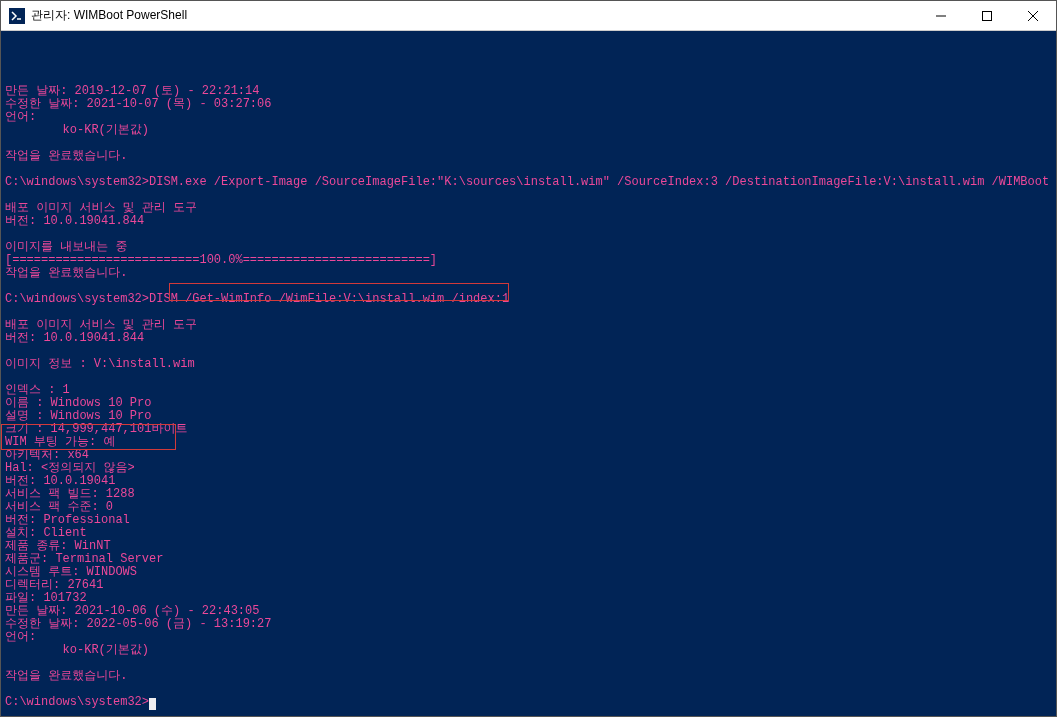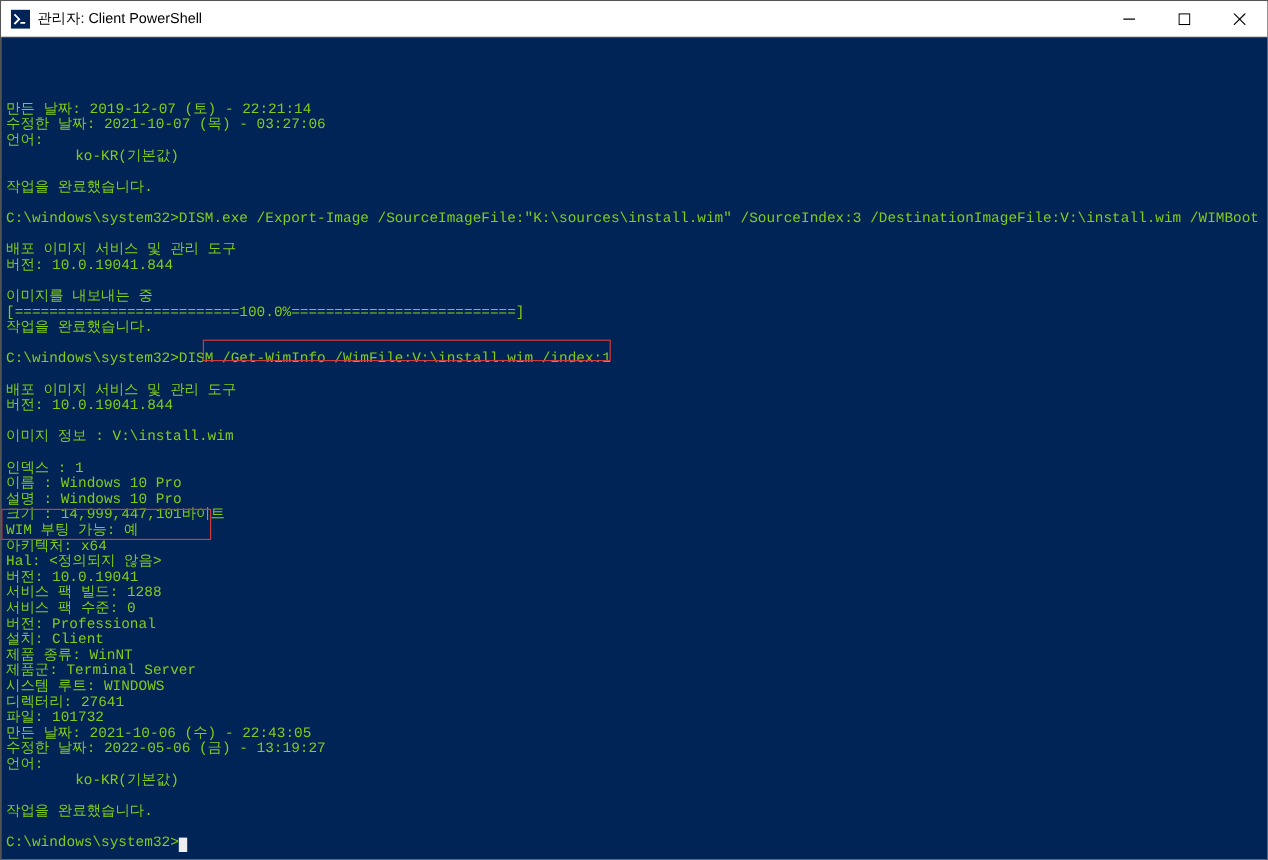--- a/index.html
+++ b/index.html
@@ -51,21 +51,21 @@
       align-items: center;
       justify-content: center;
       font-family: "Segoe UI Symbol", sans-serif;
       font-size: 10px;
       color: #000;
       cursor: pointer;
     }
     .terminal {
       flex: 1;
       background: #012456;
-      color: #84cc16;
+      color: #ec4899;
       font-family: "Consolas", "Courier New", monospace;
       font-size: 12px;
       line-height: 13px;
       padding: 2px 4px;
       overflow: hidden;
       white-space: pre;
       position: relative;
     }
     .terminal-line {
       white-space: pre;
@@ -101,21 +101,21 @@
 
 <div class="window">
   <div class="titlebar">
     <span class="titlebar-icon">
       <svg width="16" height="16" viewBox="0 0 16 16">
         <rect x="0" y="0" width="16" height="16" fill="#012456"></rect>
         <path d="M3 4 L7 8 L3 12" stroke="#fff" stroke-width="1.5" fill="none"></path>
         <line x1="8" y1="11" x2="12" y2="11" stroke="#fff" stroke-width="1.5"></line>
       </svg>
     </span>
-    <span class="titlebar-title">관리자: Client PowerShell</span>
+    <span class="titlebar-title">관리자: WIMBoot PowerShell</span>
     <div class="window-controls">
       <div class="win-btn">
         <svg width="10" height="10" viewBox="0 0 10 10">
             <line x1="0" y1="5" x2="10" y2="5" stroke="#000" stroke-width="1"></line>
           </svg>
       </div>
       <div class="win-btn">
         <svg width="10" height="10" viewBox="0 0 10 10">
             <rect x="0.5" y="0.5" width="9" height="9" stroke="#000" stroke-width="1" fill="none"></rect>
           </svg>

